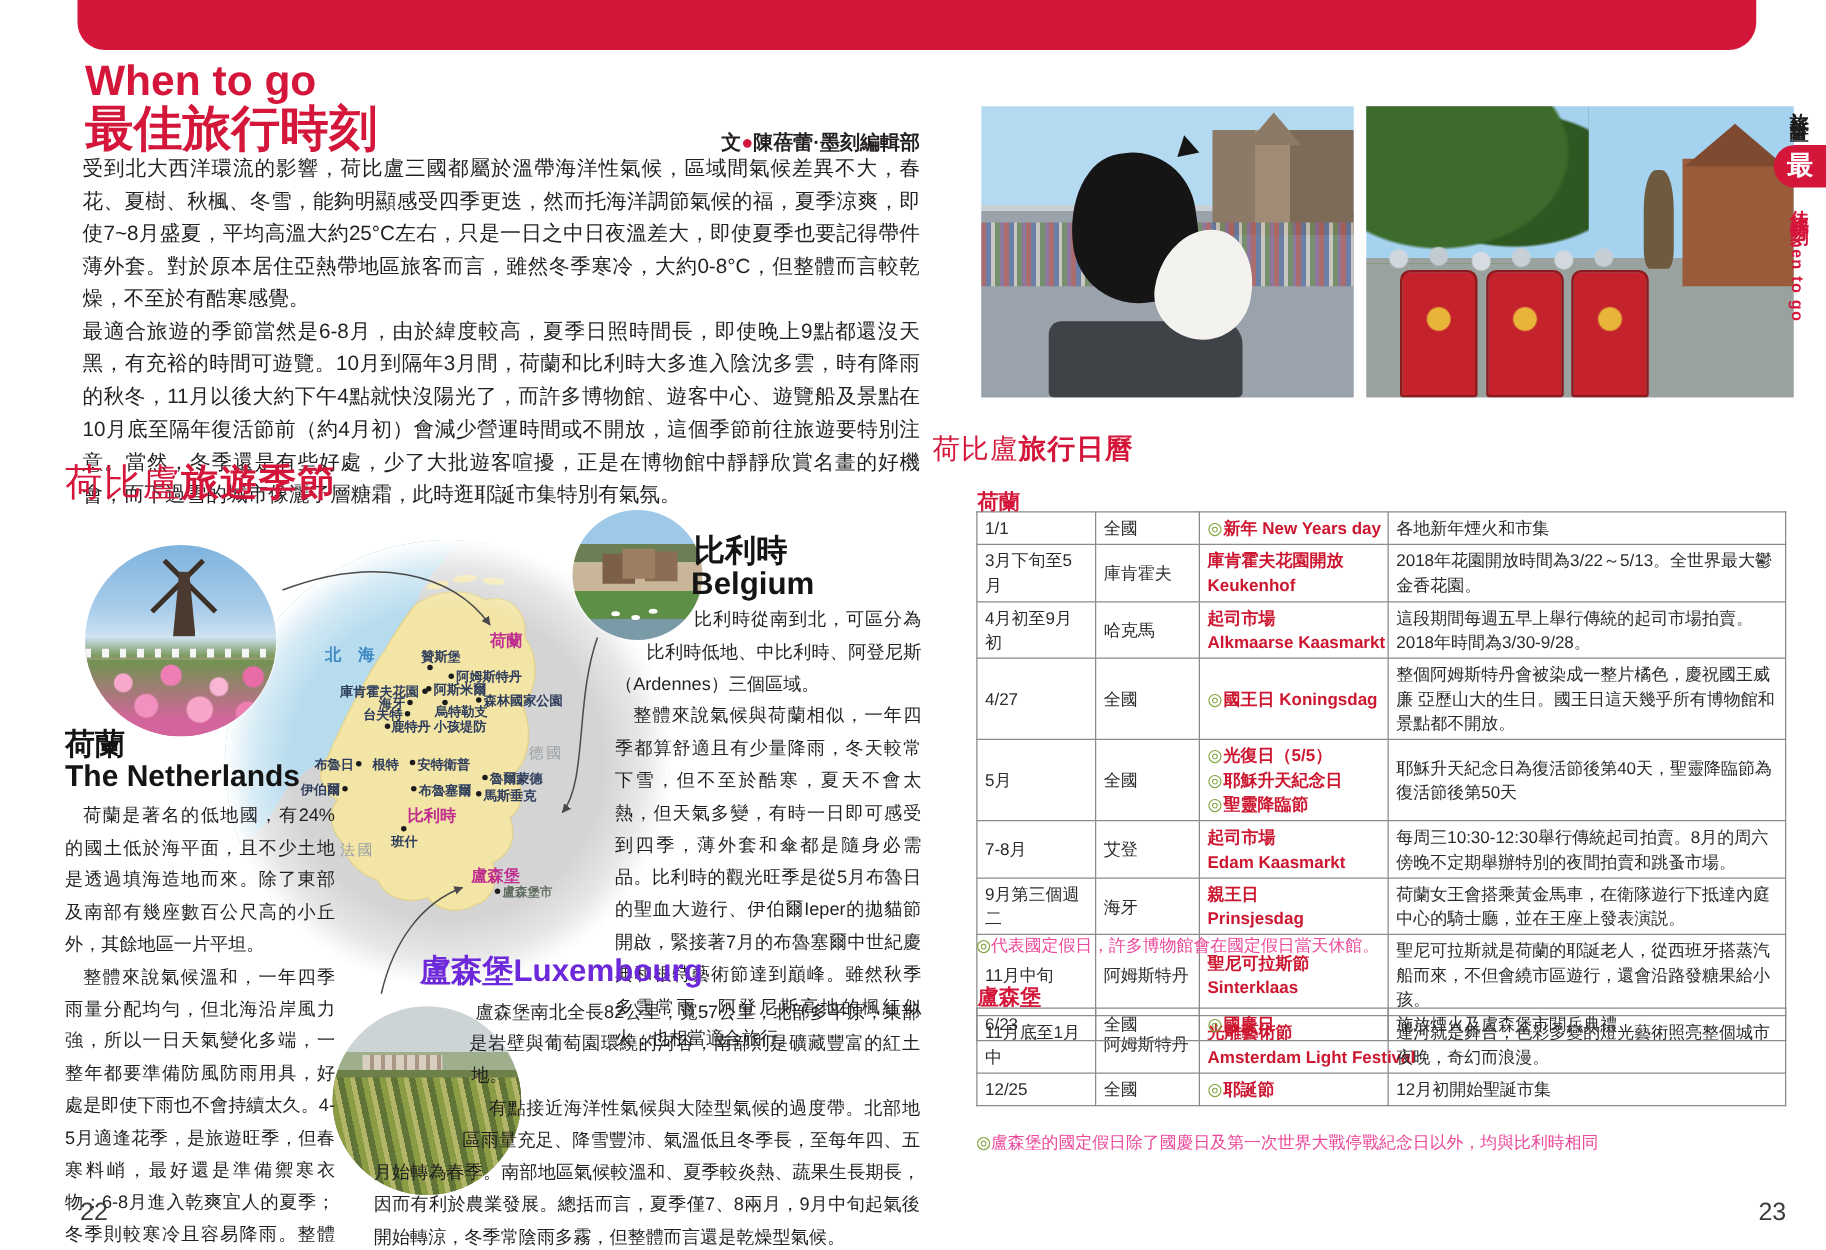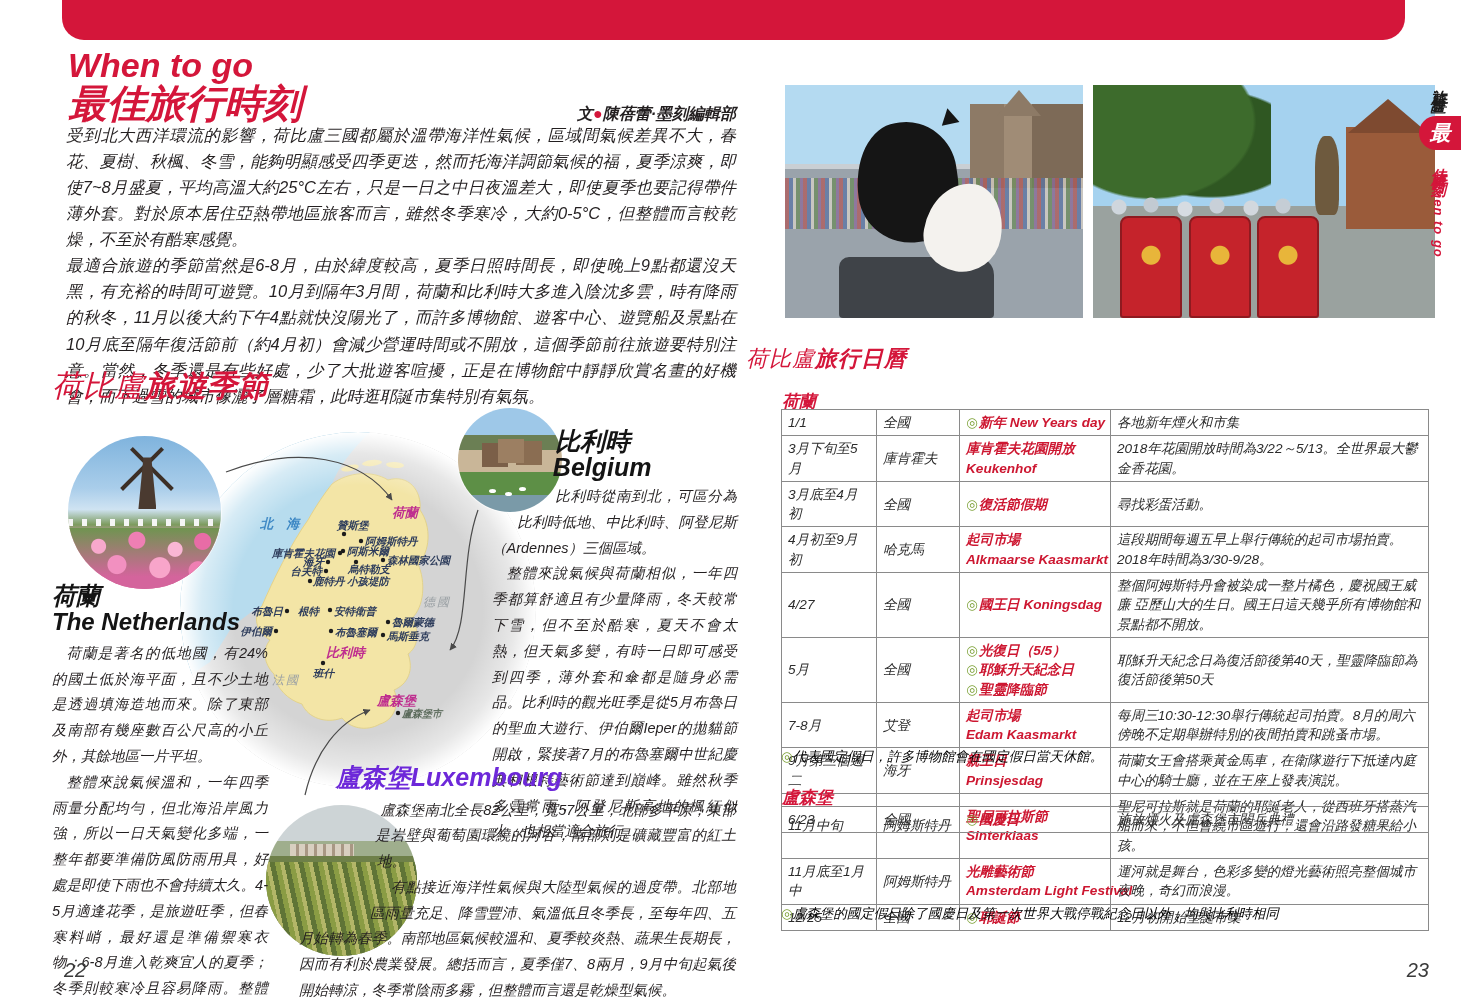--- a/index.html
+++ b/index.html
@@ -1,17 +1,17 @@
 <!DOCTYPE html>
 <html><head>
 <meta charset="utf-8">
 <style>
   html,body{margin:0;padding:0;background:#fff;}
   body{font-family:"Liberation Sans","DejaVu Sans",sans-serif;color:#231f20;}
-  .spread{position:relative;width:1461px;height:1000px;background:#fff;overflow:hidden;font-style:italic;}
+  .spread{position:relative;width:1461px;height:1000px;background:#fff;overflow:hidden;}
 
   
   .top-bar{position:absolute;left:62px;top:0;width:1343px;height:40px;background:#d4163a;border-radius:0 0 22px 22px;}
 
   
   .l-head{position:absolute;left:68px;top:48px;width:668px;}
   .t-en{font-size:34px;font-weight:bold;color:#d4163a;line-height:1.0;letter-spacing:0;}
   .t-zh{font-size:39px;font-weight:bold;color:#d4163a;line-height:1.15;}
   .byline{position:absolute;right:0;bottom:2px;font-size:16px;font-weight:bold;color:#231f20;}
   .byline .dot{color:#d4163a;}
@@ -89,21 +89,21 @@
 
   
   .cal-label{position:absolute;font-size:17px;font-weight:bold;color:#d4163a;}
   .cal-table{position:absolute;border-collapse:collapse;width:648px;table-layout:fixed;}
   .cal-table td{border:1px solid #8a8a8a;font-size:13.6px;line-height:1.42;padding:3px 6px;vertical-align:middle;color:#2b2b2b;}
   .cal-table .c-date{width:82px;}
   .cal-table .c-place{width:70px;}
   .cal-table .c-event{width:138px;font-weight:bold;color:#cd1731;}
   .cal-table .c-event div{white-space:nowrap;}
   .ring{color:#7fa33a;font-weight:bold;margin-right:1px;}
-  .footnote{position:absolute;font-size:13.5px;color:#000000;width:655px;}
+  .footnote{position:absolute;font-size:13.5px;color:#ec4899;width:655px;}
   .footnote::first-letter{color:#7fa33a;font-weight:bold;}
 
   
   .side-tab{position:absolute;right:0;top:78px;width:46px;text-align:center;}
   .side-cat{writing-mode:vertical-rl;font-size:15px;font-weight:bold;color:#1c1c1c;letter-spacing:3px;margin:0 auto;}
   .side-pill{margin:8px 0 6px auto;width:42px;height:34px;background:#d4163a;border-radius:17px 0 0 17px;color:#fff;font-size:21px;font-weight:bold;line-height:34px;text-align:center;}
   .side-rest{writing-mode:vertical-rl;font-size:15px;font-weight:bold;color:#d4163a;letter-spacing:3px;margin:0 auto;}
   .side-en{writing-mode:vertical-rl;font-size:13px;font-weight:bold;color:#d4163a;letter-spacing:1px;margin:6px auto 0;}
 
   .pagenum{position:absolute;bottom:18px;font-size:20px;color:#3a3a3a;text-align:center;}
@@ -123,21 +123,21 @@
 
   <div class="top-bar"></div>
 
   <div class="l-head">
     <div class="t-en">When to go</div>
     <div class="t-zh">最佳旅行時刻</div>
     <div class="byline"><span>文</span><span class="dot">●</span><span>陳蓓蕾·墨刻編輯部</span></div>
   </div>
 
   <div class="intro">
-    <p>受到北大西洋環流的影響，荷比盧三國都屬於溫帶海洋性氣候，區域間氣候差異不大，春花、夏樹、秋楓、冬雪，能夠明顯感受四季更迭，然而托海洋調節氣候的福，夏季涼爽，即使7~8月盛夏，平均高溫大約25°C左右，只是一日之中日夜溫差大，即使夏季也要記得帶件薄外套。對於原本居住亞熱帶地區旅客而言，雖然冬季寒冷，大約0-5°C，但整體而言較乾燥，不至於有酷寒感覺。</p>
+    <p>受到北大西洋環流的影響，荷比盧三國都屬於溫帶海洋性氣候，區域間氣候差異不大，春花、夏樹、秋楓、冬雪，能夠明顯感受四季更迭，然而托海洋調節氣候的福，夏季涼爽，即使7~8月盛夏，平均高溫大約25°C左右，只是一日之中日夜溫差大，即使夏季也要記得帶件薄外套。對於原本居住亞熱帶地區旅客而言，雖然冬季寒冷，大約0-8°C，但整體而言較乾燥，不至於有酷寒感覺。</p>
     <p>最適合旅遊的季節當然是6-8月，由於緯度較高，夏季日照時間長，即使晚上9點都還沒天黑，有充裕的時間可遊覽。10月到隔年3月間，荷蘭和比利時大多進入陰沈多雲，時有降雨的秋冬，11月以後大約下午4點就快沒陽光了，而許多博物館、遊客中心、遊覽船及景點在10月底至隔年復活節前（約4月初）會減少營運時間或不開放，這個季節前往旅遊要特別注意。當然，冬季還是有些好處，少了大批遊客喧擾，正是在博物館中靜靜欣賞名畫的好機會，而下過雪的城市像灑了層糖霜，此時逛耶誕市集特別有氣氛。</p>
   </div>
 
   <div class="season-h"><span>荷比盧</span><b>旅遊季節</b></div>
 
   <div class="map-wrap">
     <svg width="356" height="356" viewBox="0 0 356 356">
       <defs>
         <clipPath id="mclip">
             <circle cx="178" cy="178" r="178"></circle>
@@ -289,28 +289,20 @@
         <tr>
           <td class="c-date">3月下旬至5月</td>
           <td class="c-place">庫肯霍夫</td>
           <td class="c-event">
             <div>庫肯霍夫花園開放</div>
             <div>Keukenhof</div>
           </td>
           <td class="c-desc">2018年花園開放時間為3/22～5/13。全世界最大鬱金香花園。</td>
         </tr>
         <tr>
-          <td class="c-date">3月底至4月初</td>
-          <td class="c-place">全國</td>
-          <td class="c-event">
-            <div><span class="ring">◎</span>復活節假期</div>
-          </td>
-          <td class="c-desc">尋找彩蛋活動。</td>
-        </tr>
-        <tr>
           <td class="c-date">4月初至9月初</td>
           <td class="c-place">哈克馬</td>
           <td class="c-event">
             <div>起司市場</div>
             <div>Alkmaarse Kaasmarkt</div>
           </td>
           <td class="c-desc">這段期間每週五早上舉行傳統的起司市場拍賣。2018年時間為3/30-9/28。</td>
         </tr>
         <tr>
           <td class="c-date">4/27</td>

